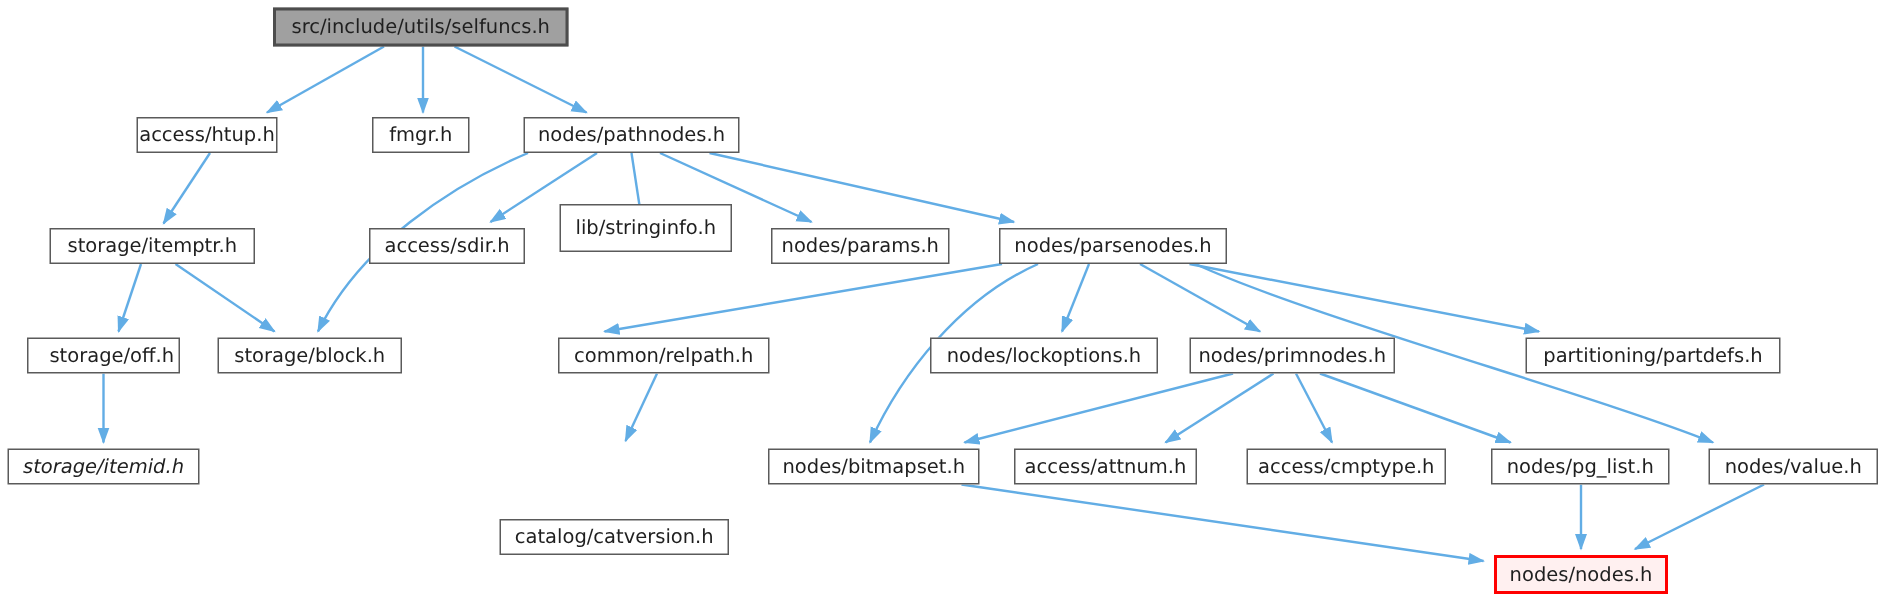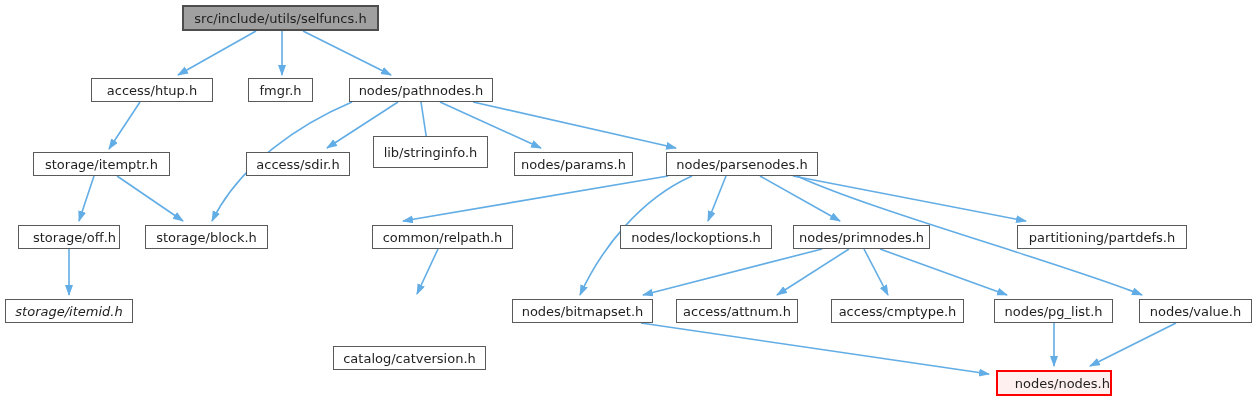--- a/index.html
+++ b/index.html
@@ -88,21 +88,21 @@
         <path d="M880,249 L1007,295" class="edge" marker-end="url(#arrow)"></path>
         <path d="M641,323 L989,374" class="edge" marker-end="url(#arrow)"></path>
         <path d="M1054,323 L1054,366" class="edge" marker-end="url(#arrow)"></path>
         <path d="M1176,323 L1090,366" class="edge" marker-end="url(#arrow)"></path>
       </g>
   </svg>
   <div id="node-layer">
       <div class="node root" style="left: 182px; top: 5px; width: 197px; height: 26px;">
         <span>src/include/utils/selfuncs.h</span>
       </div>
-      <div class="node" style="left: 91px; top: 78px; width: 122px; height: 24px;">
+      <div class="node" style="left: 91px; top: 78px; width: 94px; height: 24px;">
         <span>access/htup.h</span>
       </div>
       <div class="node" style="left: 248px; top: 78px; width: 65px; height: 24px;">
         <span>fmgr.h</span>
       </div>
       <div class="node" style="left: 349px; top: 78px; width: 144px; height: 24px;">
         <span>nodes/pathnodes.h</span>
       </div>
       <div class="node" style="left: 33px; top: 152px; width: 137px; height: 24px;">
         <span>storage/itemptr.h</span>
@@ -151,17 +151,17 @@
       </div>
       <div class="node" style="left: 831px; top: 299px; width: 133px; height: 24px;">
         <span>access/cmptype.h</span>
       </div>
       <div class="node" style="left: 994px; top: 299px; width: 119px; height: 24px;">
         <span>nodes/pg_list.h</span>
       </div>
       <div class="node" style="left: 1139px; top: 299px; width: 113px; height: 24px; justify-content: center;">
         <span>nodes/value.h</span>
       </div>
-      <div class="node highlight" style="left: 996px; top: 370px; width: 116px; height: 26px; justify-content: flex-end;">
+      <div class="node highlight" style="left: 996px; top: 370px; width: 116px; height: 26px;">
         <span>nodes/nodes.h</span>
       </div>
     </div>
 </div>
 
 </body></html>

